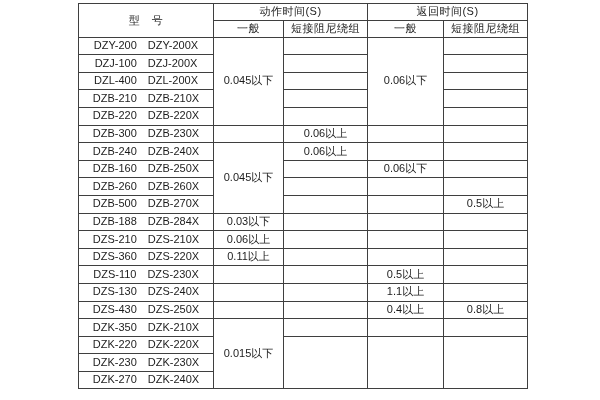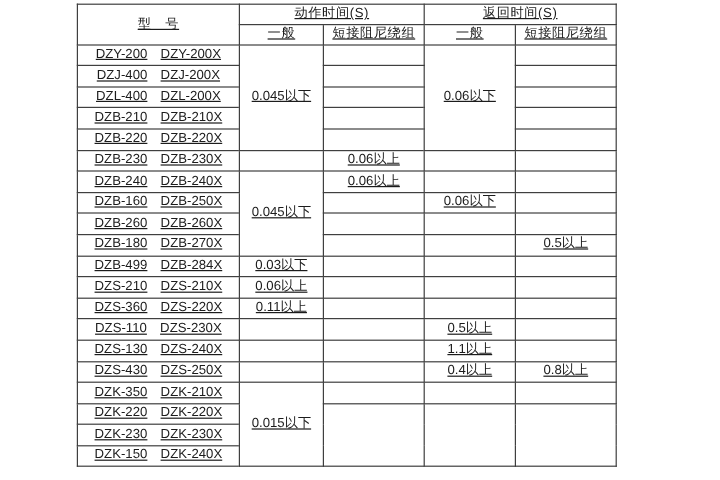--- a/index.html
+++ b/index.html
@@ -2,22 +2,22 @@
 <html><head>
 <meta charset="utf-8">
 <style>
   html,body{margin:0;padding:0}
   body{
     width:600px;height:400px;background:#ffffff;position:relative;
     font-family:"Liberation Sans","DejaVu Sans",sans-serif;
     color:#1c1c1c;
   }
   table.spec{
-    position:absolute;left:64px;top:3px;
-    border-collapse:collapse;table-layout:fixed;text-decoration:underline;
+    position:absolute;left:78px;top:3px;
+    border-collapse:collapse;table-layout:fixed;
   }
   .spec th,.spec td{
     border:1px solid #3f3f3f;
     font-size:11px;font-weight:400;color:#1c1c1c;
     text-align:center;vertical-align:middle;
     padding:0;height:16.6px;line-height:1.05;
     white-space:nowrap;overflow:hidden;
   }
   .spec thead th{height:15.8px;letter-spacing:0.5px}
   .mrow{display:flex;justify-content:center;align-items:flex-start;gap:11px}
@@ -55,21 +55,21 @@
           </div>
         </td>
       <td rowspan="5">0.045以下</td>
       <td></td>
       <td rowspan="5">0.06以下</td>
       <td></td>
     </tr>
     <tr>
       <td>
           <div class="mrow">
-            <span>DZJ-400</span>
+            <span>DZJ-100</span>
             <span>DZJ-200X</span>
           </div>
         </td>
       <td></td>
       <td></td>
     </tr>
     <tr>
       <td>
           <div class="mrow">
             <span>DZL-400</span>
@@ -95,21 +95,21 @@
             <span>DZB-220</span>
             <span>DZB-220X</span>
           </div>
         </td>
       <td></td>
       <td></td>
     </tr>
     <tr>
       <td>
           <div class="mrow">
-            <span>DZB-230</span>
+            <span>DZB-300</span>
             <span>DZB-230X</span>
           </div>
         </td>
       <td></td>
       <td>0.06以上</td>
       <td></td>
       <td></td>
     </tr>
     <tr>
       <td>
@@ -141,32 +141,32 @@
             <span>DZB-260X</span>
           </div>
         </td>
       <td></td>
       <td></td>
       <td></td>
     </tr>
     <tr>
       <td>
           <div class="mrow">
-            <span>DZB-180</span>
+            <span>DZB-500</span>
             <span>DZB-270X</span>
           </div>
         </td>
       <td></td>
       <td></td>
       <td>0.5以上</td>
     </tr>
     <tr>
       <td>
           <div class="mrow">
-            <span>DZB-499</span>
+            <span>DZB-188</span>
             <span>DZB-284X</span>
           </div>
         </td>
       <td>0.03以下</td>
       <td></td>
       <td></td>
       <td></td>
     </tr>
     <tr>
       <td>
@@ -255,19 +255,19 @@
       <td>
           <div class="mrow">
             <span>DZK-230</span>
             <span>DZK-230X</span>
           </div>
         </td>
     </tr>
     <tr>
       <td>
           <div class="mrow">
-            <span>DZK-150</span>
+            <span>DZK-270</span>
             <span>DZK-240X</span>
           </div>
         </td>
     </tr>
   </tbody>
 </table>
 
 </body></html>

